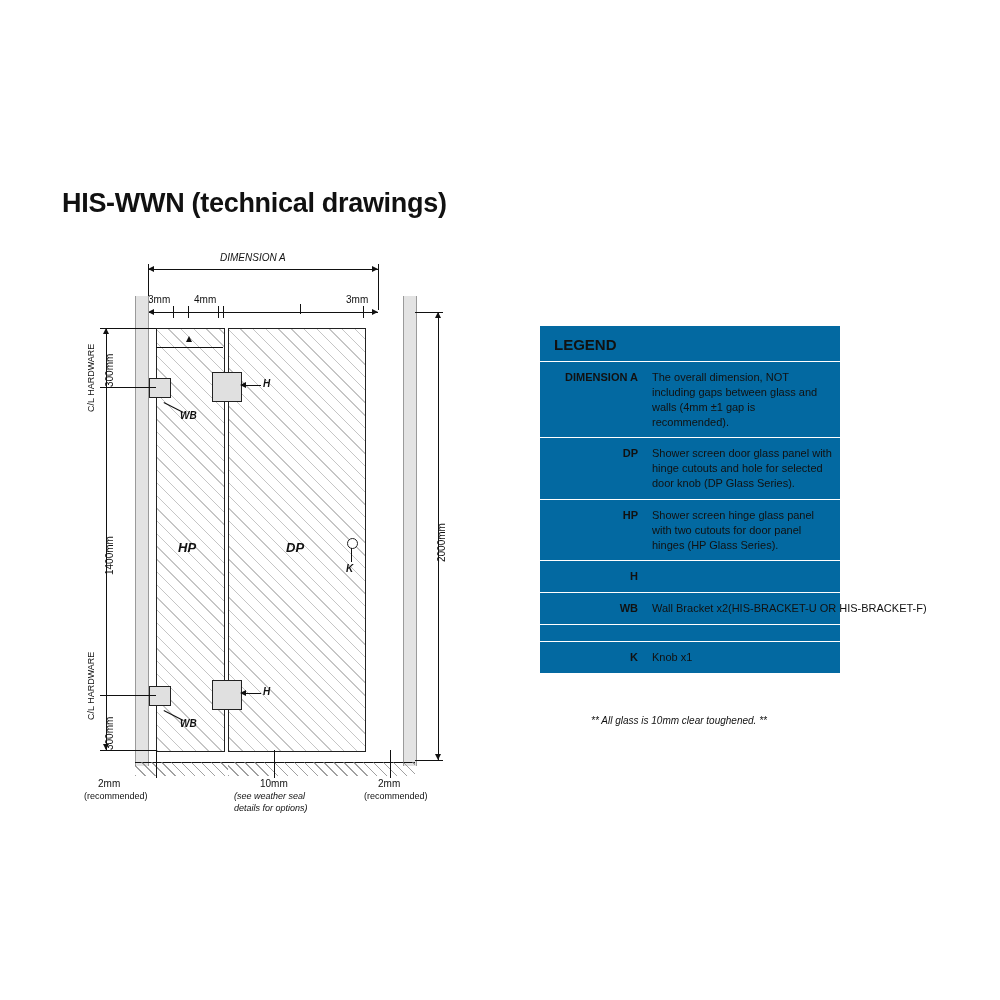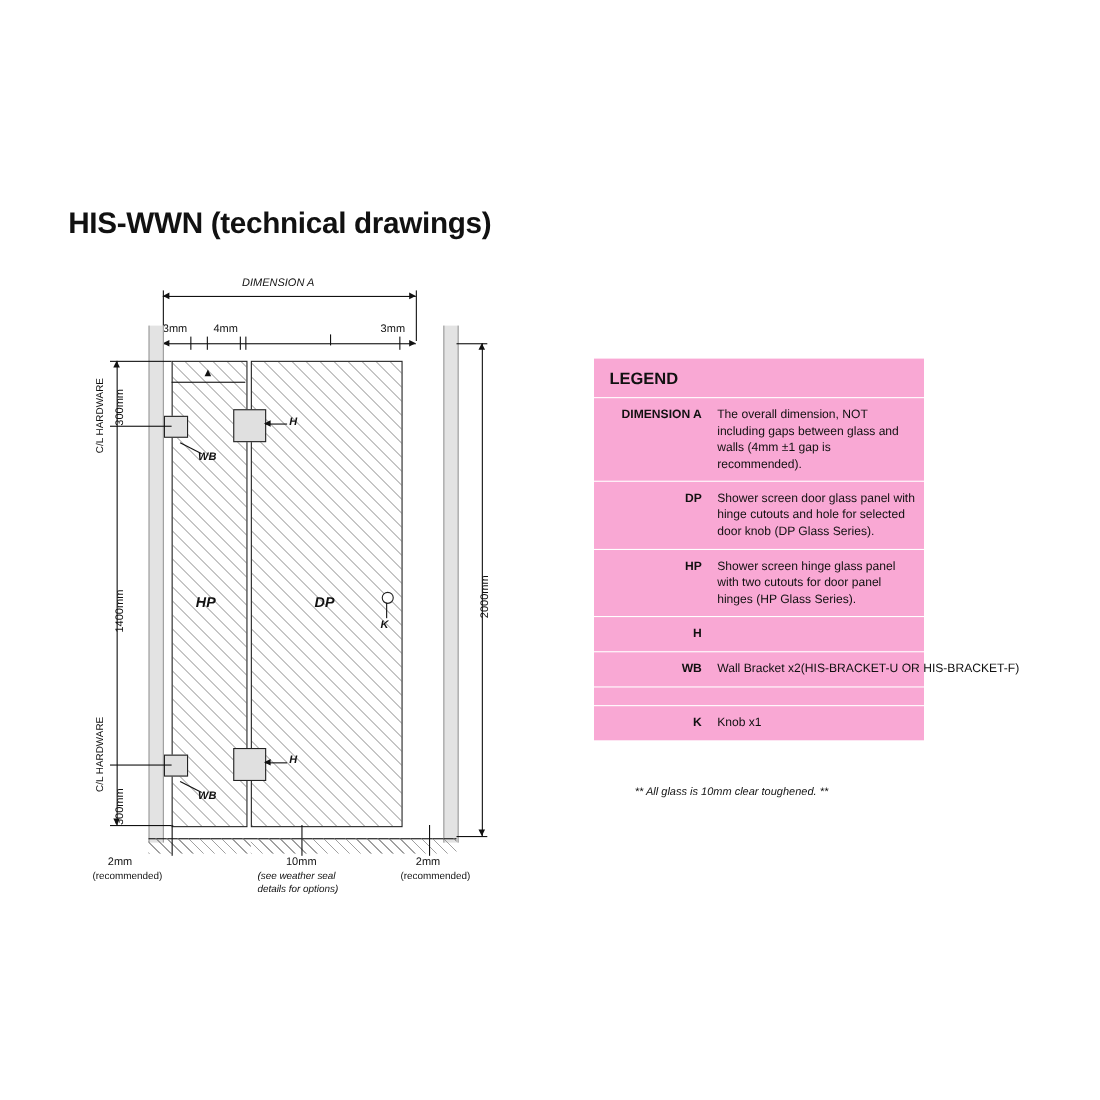--- a/index.html
+++ b/index.html
@@ -62,21 +62,21 @@
   
   .ar{position:absolute;width:0;height:0;}
   .ar.l{border-top:3px solid transparent;border-bottom:3px solid transparent;border-right:6px solid #111;}
   .ar.r{border-top:3px solid transparent;border-bottom:3px solid transparent;border-left:6px solid #111;}
   .ar.u{border-left:3px solid transparent;border-right:3px solid transparent;border-bottom:6px solid #111;}
   .ar.d{border-left:3px solid transparent;border-right:3px solid transparent;border-top:6px solid #111;}
 
   
   .legend{
     position:absolute;left:540px;top:326px;width:300px;
-    background:#f9a8d4;
+    background:#0369a1;
     font-size:11px;
   }
   .legend-title{
     padding:10px 14px 8px 14px;font-size:15px;font-weight:bold;color:#111;
     border-bottom:1px solid #ffffff;
   }
   .lrow{display:flex;border-bottom:1px solid #ffffff;}
   .lrow:last-child{border-bottom:none;}
   .lkey{
     width:92px;flex:0 0 92px;text-align:right;padding:8px 8px 8px 6px;
@@ -217,15 +217,15 @@
       <div class="lkey">WB</div>
       <div class="lval wide">Wall Bracket x2(HIS-BRACKET-U OR HIS-BRACKET-F)</div>
     </div>
     <div class="lrow spacer"></div>
     <div class="lrow">
       <div class="lkey">K</div>
       <div class="lval">Knob x1</div>
     </div>
   </div>
 
-  <div class="legend-note" style="position:absolute;left:515px;top:705px;width:300px;">** All glass is 10mm clear toughened. **</div>
+  <div class="legend-note" style="position:absolute;left:529px;top:705px;width:300px;">** All glass is 10mm clear toughened. **</div>
 
 </div>
 
 </body></html>

